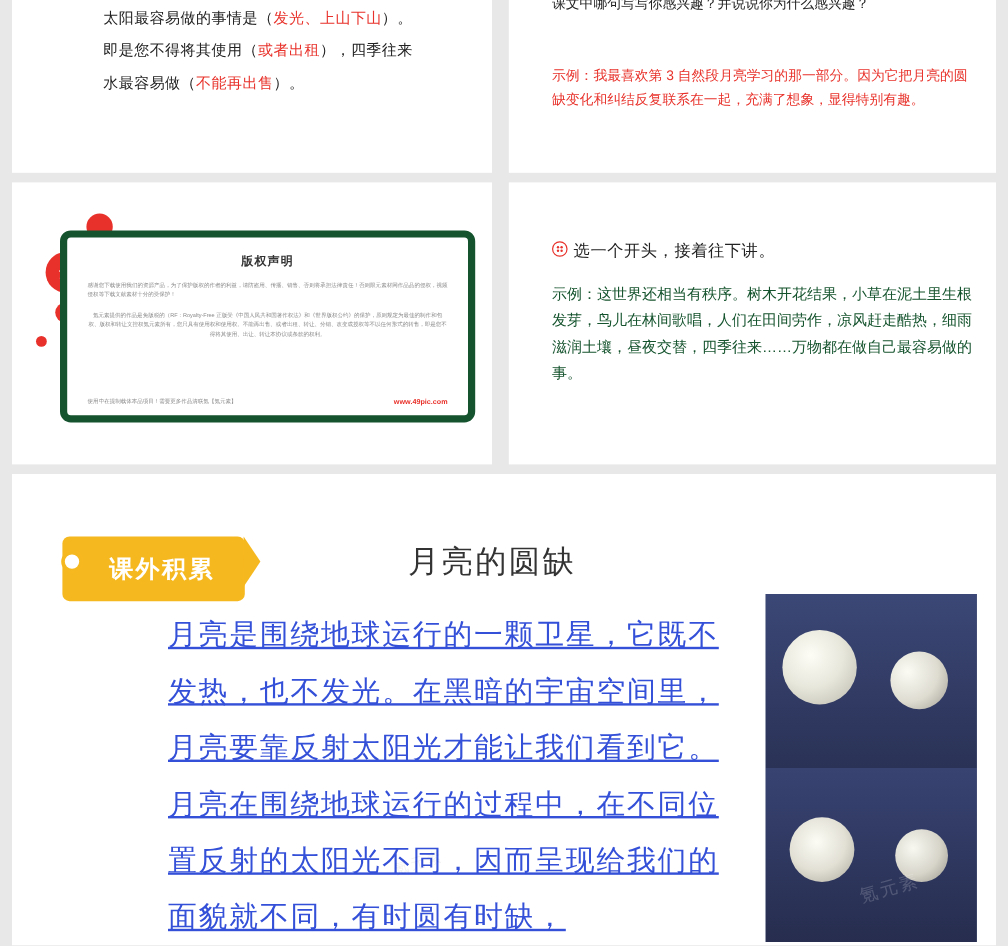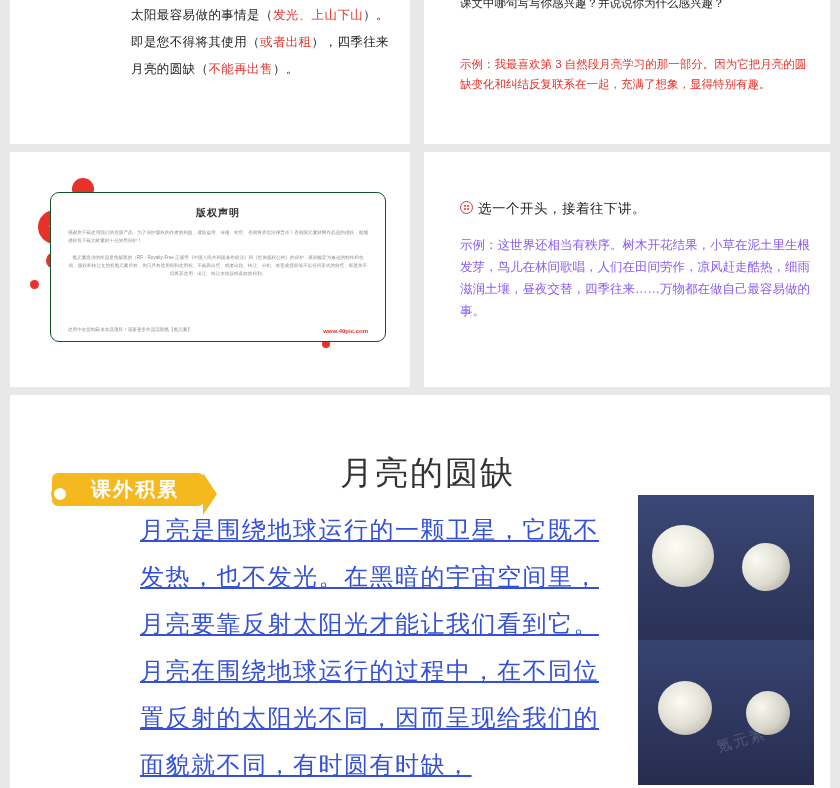--- a/index.html
+++ b/index.html
@@ -25,21 +25,20 @@
   .s1 { left: 10px; top: -8px; width: 400px; height: 152px; }
   .s1 .body {
     position: absolute;
     left: 76px;
     top: 10px;
     width: 310px;
     font-size: 12.5px;
     line-height: 27px;
     color: #222222;
     letter-spacing: 0.4px;
-    margin-left: 45px;
   }
   .red { color: #e8312a; }
 
   
   .s2 { left: 424px; top: -8px; width: 406px; height: 152px; }
   .s2 .topline {
     position: absolute;
     left: 36px;
     top: 4px;
     width: 360px;
@@ -61,21 +60,21 @@
   .s2 .ex .lab { color: #e8312a; }
 
   
   .s3 { left: 10px; top: 152px; width: 400px; height: 235px; }
   .copy-card {
     position: absolute;
     left: 40px;
     top: 40px;
     width: 334px;
     height: 148px;
-    border: 1px solid #14532d;
+    border: 6px solid #14532d;
     border-radius: 9px;
     background: #fff;
   }
   .copy-title {
     text-align: center;
     font-size: 10px;
     font-weight: bold;
     color: #333;
     margin-top: 13px;
     letter-spacing: 1px;
@@ -158,43 +157,42 @@
     background: #e8312a;
     box-shadow: 3px 0 0 #e8312a, 0 3px 0 #e8312a, 3px 3px 0 #e8312a;
   }
   .s4 .ex {
     position: absolute;
     left: 36px;
     top: 82px;
     width: 350px;
     font-size: 12.5px;
     line-height: 22px;
-    color: #8b5cf6;
+    color: #14532d;
   }
 
   
   .s5 { left: 10px; top: 395px; width: 820px; height: 400px; }
   .tag {
     position: absolute;
     left: 42px;
     top: 52px;
     width: 152px;
-    height: 33px;
+    height: 54px;
     background: #f6b81f;
     border-radius: 6px;
     color: #ffffff;
     font-size: 20px;
     font-weight: bold;
     letter-spacing: 2px;
     display: flex;
     align-items: center;
     justify-content: center;
     padding-left: 14px;
     box-sizing: border-box;
-    margin-top: 26px;
   }
   .tag::before {
     content: "";
     position: absolute;
     left: -1px;
     top: 12px;
     width: 18px;
     height: 18px;
     background: #ffffff;
     border-radius: 50%;
@@ -209,21 +207,21 @@
     width: 0;
     height: 0;
     border-top: 21px solid transparent;
     border-bottom: 21px solid transparent;
     border-left: 14px solid #f6b81f;
   }
   .s5 .title {
     position: absolute;
     left: 330px;
     top: 56px;
-    font-size: 33px;
+    font-size: 26px;
     color: #333333;
     letter-spacing: 2px;
   }
   .s5 .para {
     position: absolute;
     left: 130px;
     top: 112px;
     width: 480px;
     font-size: 24px;
     line-height: 47px;
@@ -277,21 +275,21 @@
 </style>
 </head>
 <body>
 
 <div id="page">
 
   <div class="slide s1">
     <div class="body">
       <span>太阳最容易做的事情是（</span><span class="red">发光、上山下山</span><span>）。</span><br>
       <span>即是您不得将其使用（</span><span class="red">或者出租</span><span>），四季往来</span><br>
-      <span>月亮的圆缺（</span><span class="red">不能再出售</span><span>）。</span>
+      <span>水最容易做（</span><span class="red">不能再出售</span><span>）。</span>
     </div>
   </div>
 
   <div class="slide s2">
     <div class="topline">课文中哪句写写你感兴趣？并说说你为什么感兴趣？</div>
     <div class="ex">
       <span class="lab">示例：</span><span>我最喜欢第 3 自然段月亮学习的那一部分。因为它把月亮的圆缺变化和纠结反复联系在一起，充满了想象，显得特别有趣。</span>
     </div>
   </div>
 

